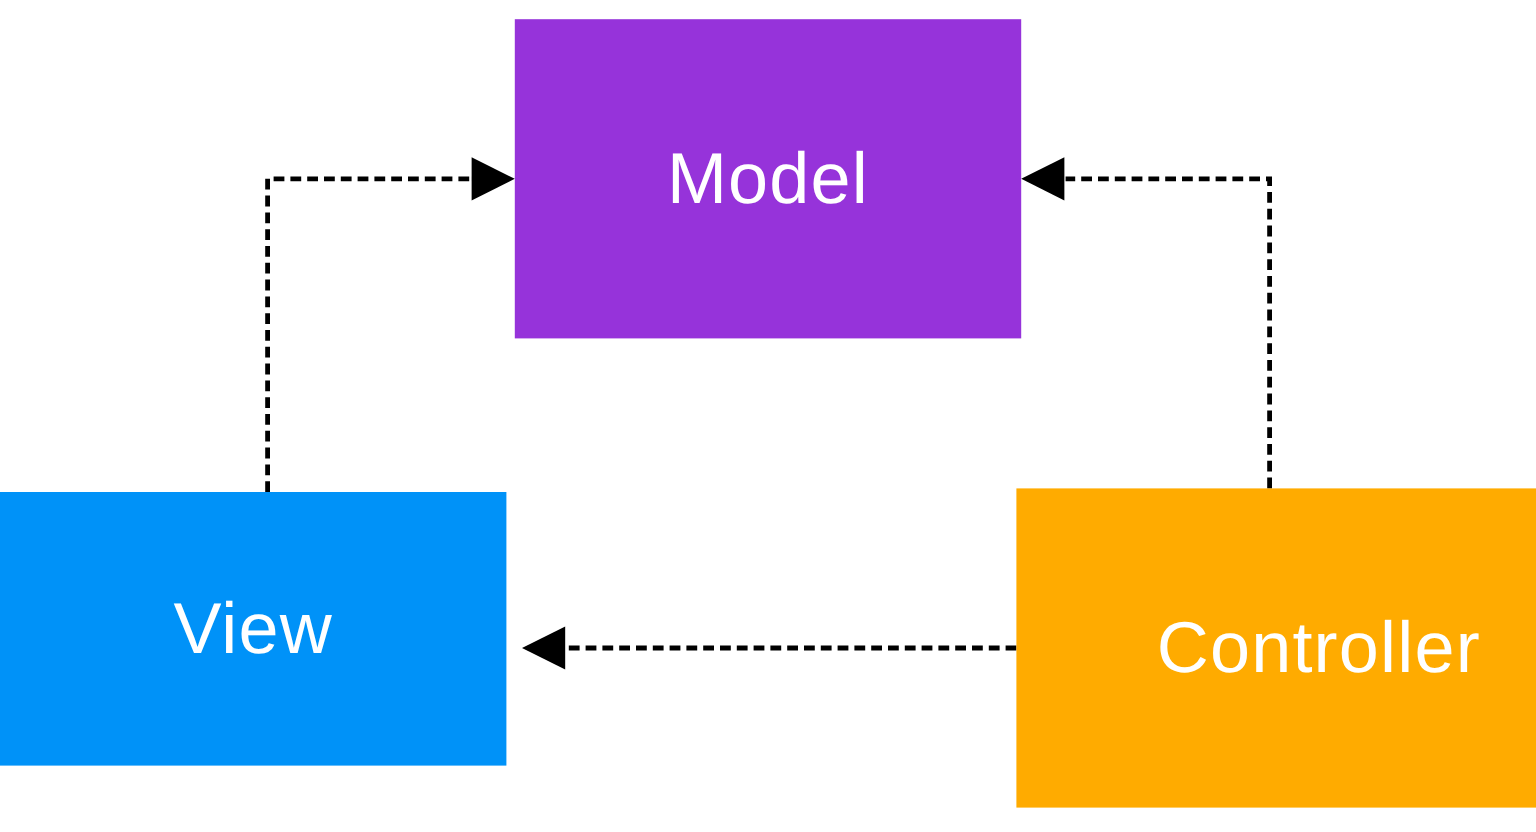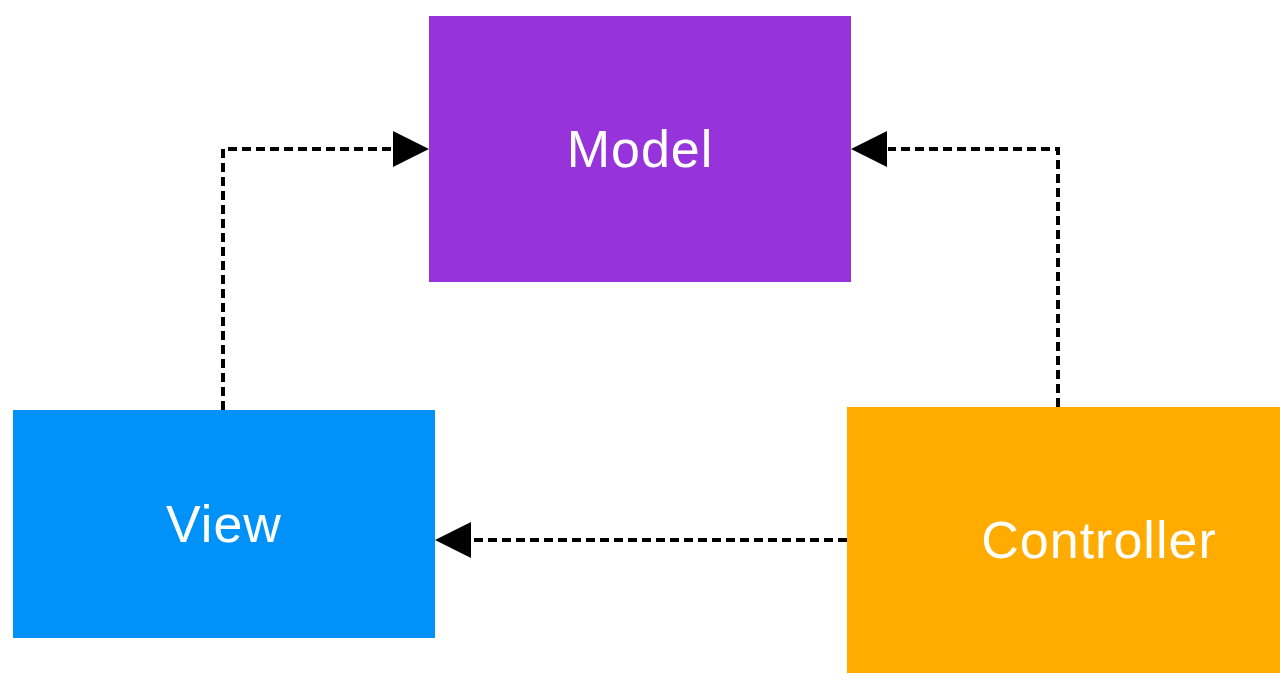--- a/index.html
+++ b/index.html
@@ -33,34 +33,34 @@
     stroke-linecap: butt;
   }
   .node {
     position: absolute;
     display: flex;
     align-items: center;
     justify-content: center;
   }
   .node-label {
     color: #ffffff;
-    font-size: 52px;
+    font-size: 60px;
     font-weight: 400;
     letter-spacing: 1px;
     line-height: 1;
     user-select: none;
   }
   .node-model {
     left: 429px;
     top: 16px;
     width: 422px;
     height: 266px;
   }
   .node-view {
-    left: 13px;
+    left: 0;
     top: 410px;
     width: 422px;
     height: 228px;
   }
   .node-controller {
     left: 847px;
     top: 407px;
     width: 422px;
     height: 266px;
   }

